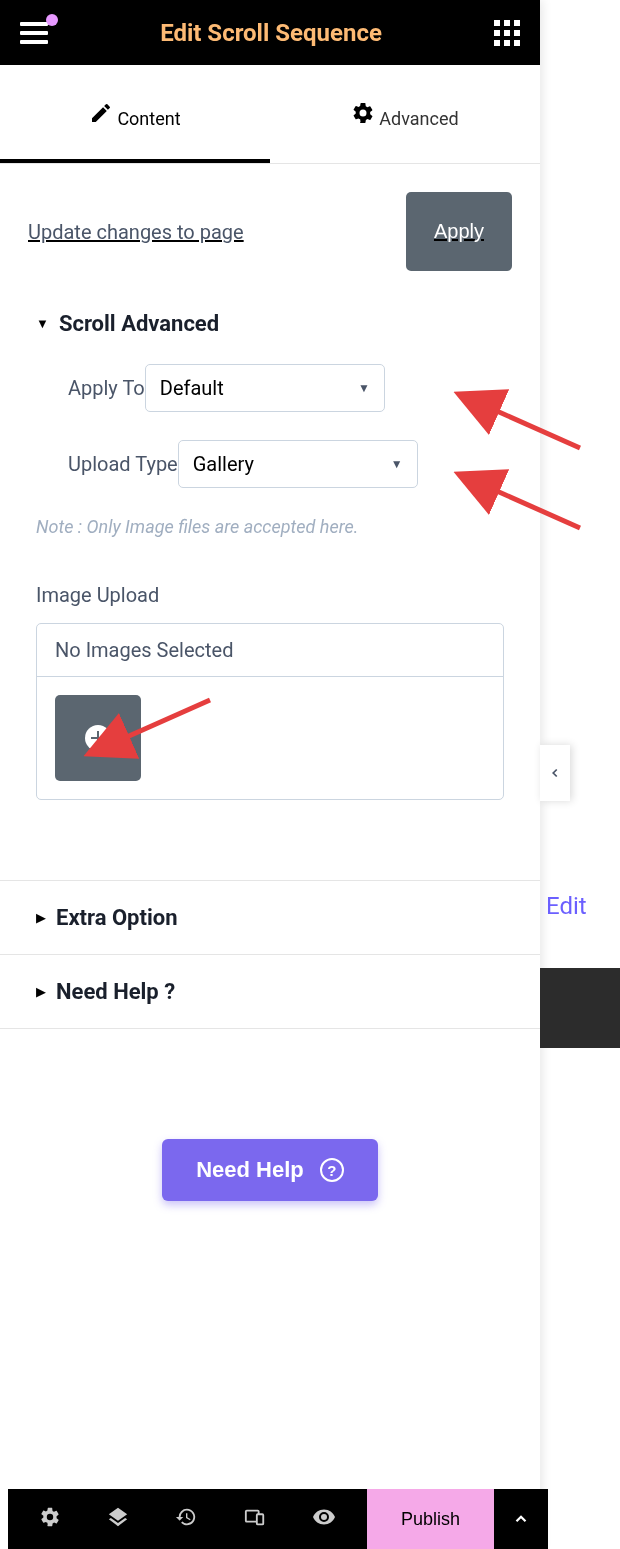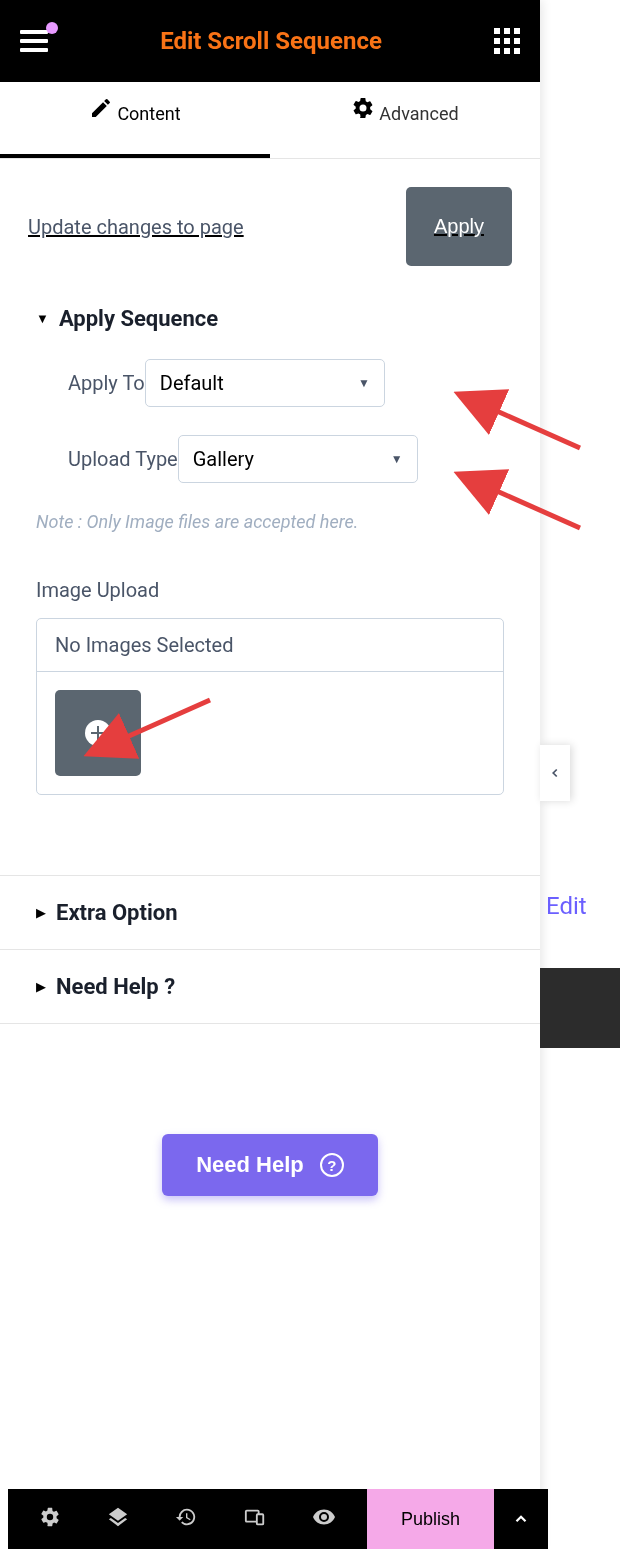--- a/index.html
+++ b/index.html
@@ -1,29 +1,29 @@
 <!DOCTYPE html>
 <html><head>
 <meta charset="utf-8">
 <style>
 * { box-sizing: border-box; margin: 0; padding: 0; }
 body { font-family: -apple-system, BlinkMacSystemFont, "Segoe UI", Roboto, sans-serif; width: 620px; height: 1549px; position: relative; background: #fff; overflow: hidden; }
 
 .panel { width: 540px; height: 1549px; position: relative; background: #fff; box-shadow: 2px 0 10px rgba(0,0,0,0.1); }
 
-.header { background: #000; color: #f97316; height: 82px; display: flex; align-items: center; justify-content: space-between; padding: 0 20px; position: relative; }
+.header { background: #000; color: #fdba74; height: 65px; display: flex; align-items: center; justify-content: space-between; padding: 0 20px; position: relative; }
 .menu-btn { display: flex; flex-direction: column; gap: 5px; cursor: pointer; position: relative; }
 .menu-btn span { width: 28px; height: 4px; background: #fff; border-radius: 1px; }
 .menu-dot { position: absolute; top: -8px; right: -10px; width: 12px; height: 12px; background: #e799ff; border-radius: 50%; }
 .header-title { font-size: 24px; font-weight: 700; }
 .grid-btn { display: grid; grid-template-columns: repeat(3, 6px); grid-template-rows: repeat(3, 6px); gap: 4px; cursor: pointer; }
 .grid-btn span { background: #fff; }
 
 .tabs { display: flex; border-bottom: 1px solid #e5e5e5; }
-.tab { flex: 1; text-align: center; padding: 14px 0 18px; cursor: pointer; position: relative; }
+.tab { flex: 1; text-align: center; padding: 36px 0 18px; cursor: pointer; position: relative; }
 .tab.active { border-bottom: 4px solid #000; }
 .tab-icon { font-size: 24px; display: block; margin-bottom: 10px; }
 .tab-label { font-size: 18px; color: #333; }
 .tab.active .tab-label { color: #000; }
 
 .apply-row { display: flex; align-items: center; justify-content: space-between; padding: 28px 28px 20px; text-decoration: underline; }
 .apply-text { font-size: 20px; color: #4a5568; }
 .apply-btn { background: #5b6670; color: #fff; border: none; padding: 28px 28px; font-size: 20px; border-radius: 5px; cursor: pointer; text-align: right; }
 
 .section { padding: 20px 36px; }
@@ -120,21 +120,21 @@
   </div>
 
   <div class="apply-row">
     <div class="apply-text">Update changes to page</div>
     <button class="apply-btn">Apply</button>
   </div>
 
   <div class="section">
     <div class="section-header">
       <span class="arrow">▼</span>
-      <span class="title">Apply Sequence</span>
+      <span class="title">Scroll Advanced</span>
     </div>
 
     <div class="control-row">
       <div class="control-label">Apply To</div>
       <div class="select">
         <span>Default</span>
         <span class="chev">▼</span>
       </div>
     </div>
 

